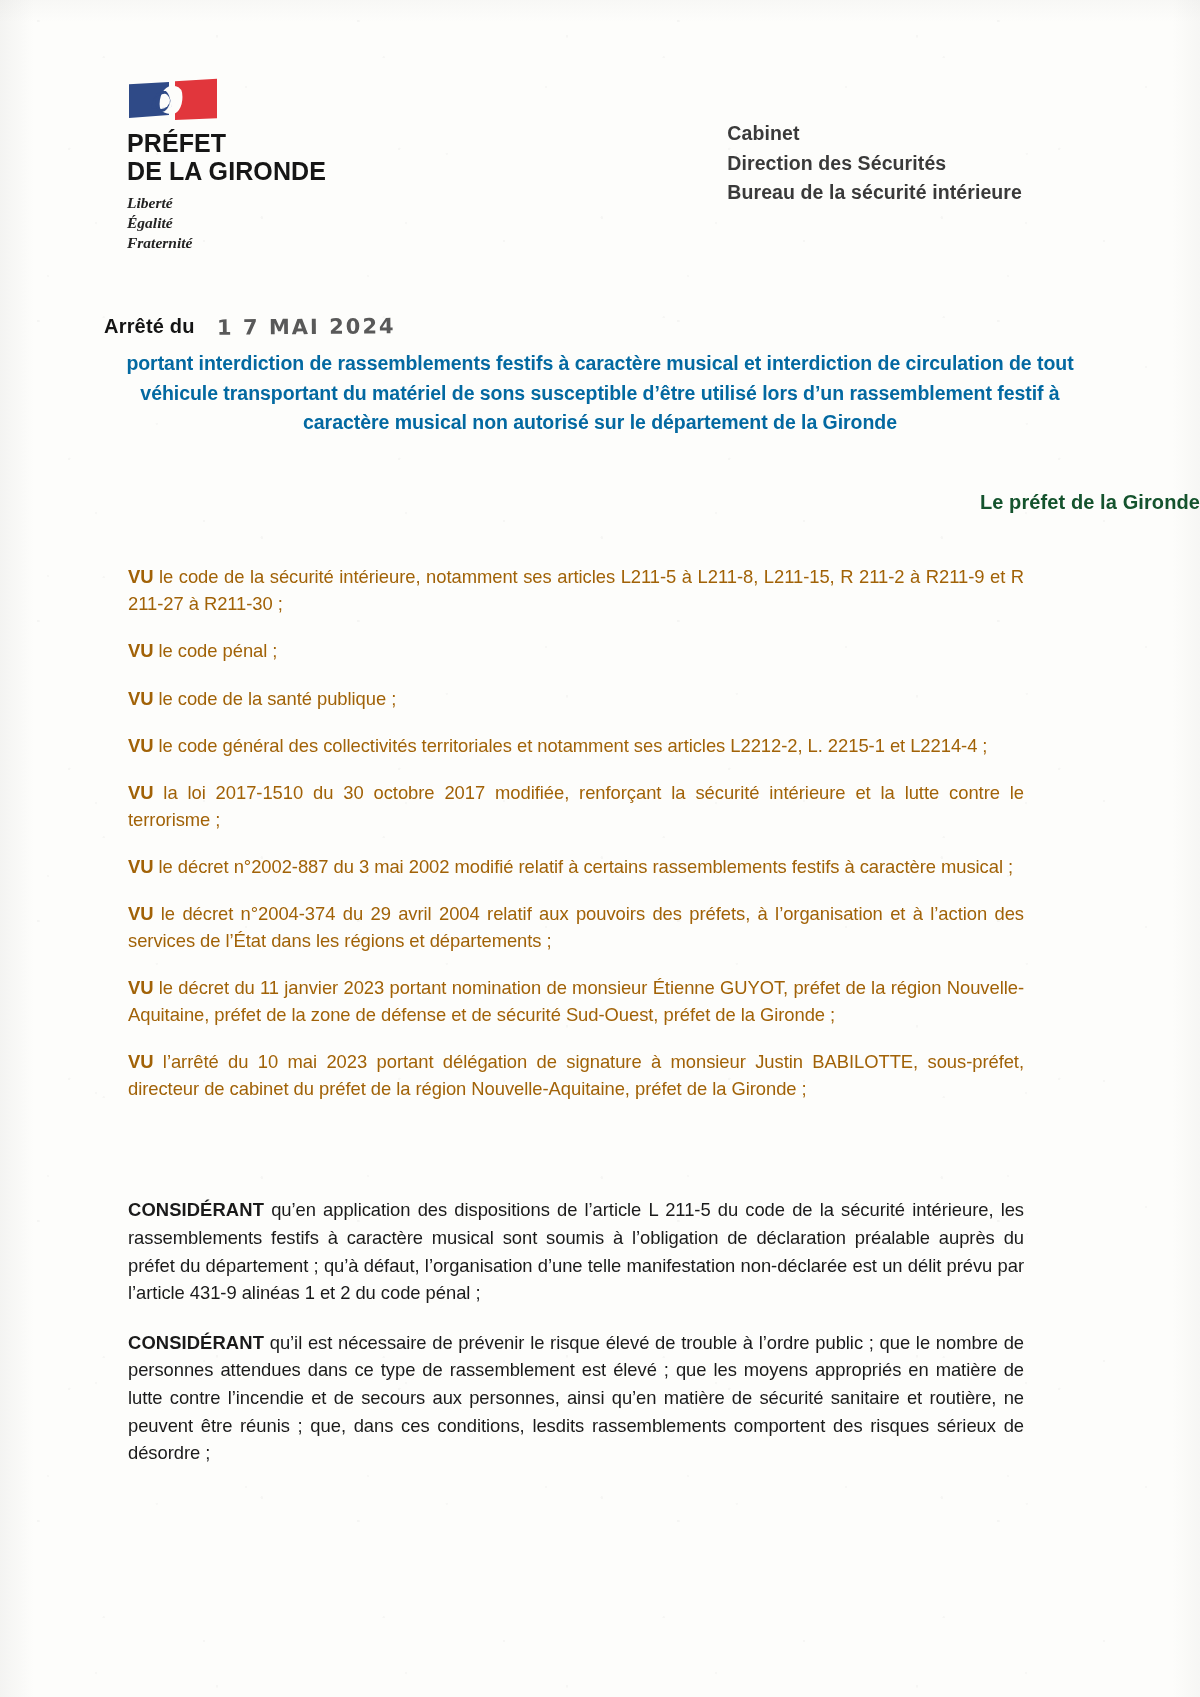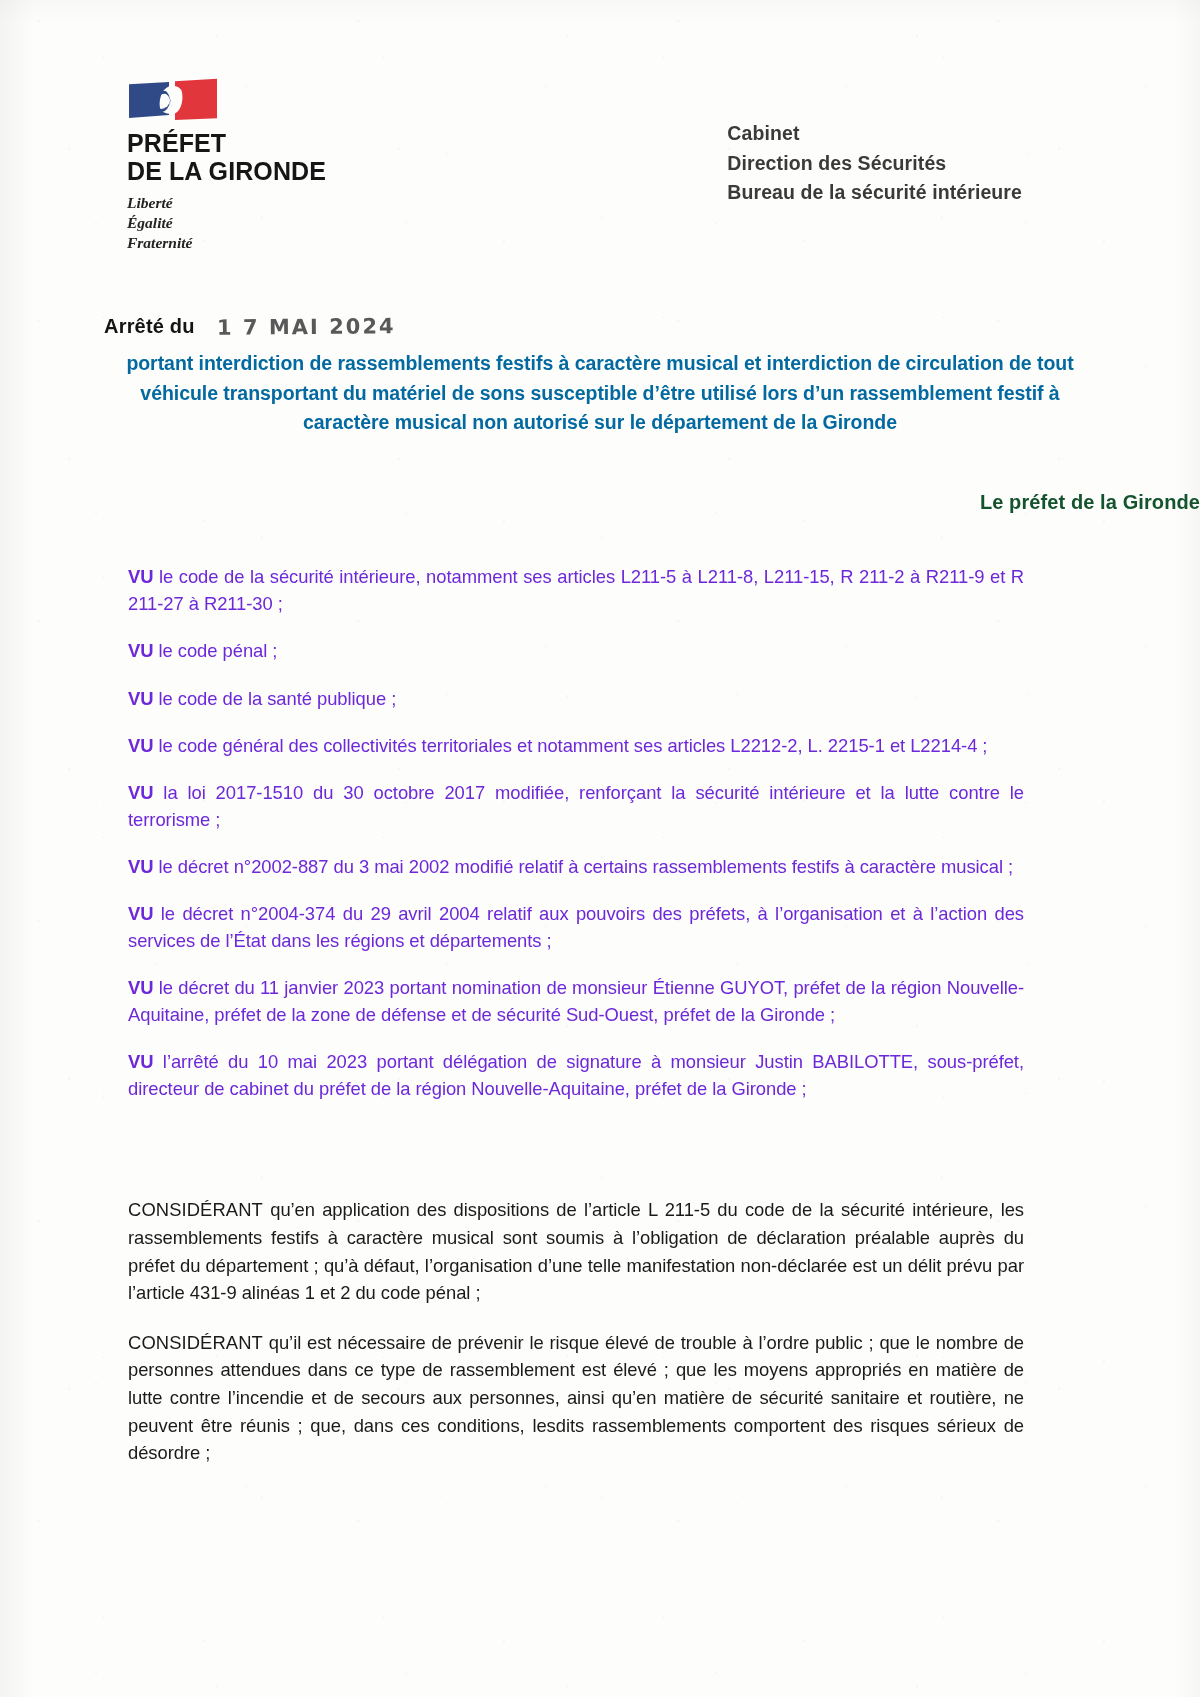--- a/index.html
+++ b/index.html
@@ -207,21 +207,21 @@
     position: absolute;
     top: 545px;
     left: 128px;
     width: 896px;
   }
 
   .clause {
     text-align: justify;
     font-size: 18.4px;
     line-height: 1.47;
-    color: #6d28d9;
+    color: #a16207;
     margin-bottom: 20px;
     letter-spacing: -.05px;
   }
 
   .clause .kw {
     font-weight: 700;
   }
 
   .considerants {
     position: absolute;
@@ -233,21 +233,21 @@
   .considerant {
     text-align: justify;
     font-size: 18.4px;
     line-height: 1.50;
     color: #1a1a1a;
     margin-bottom: 22px;
     letter-spacing: -.05px;
   }
 
   .considerant .kw {
-    font-weight: 400;
+    font-weight: 700;
     letter-spacing: .1px;
   }
 </style>
 </head>
 <body>
 
 <div class="page">
   <div class="scan-noise"></div>
   <div class="scan-edge"></div>
 

